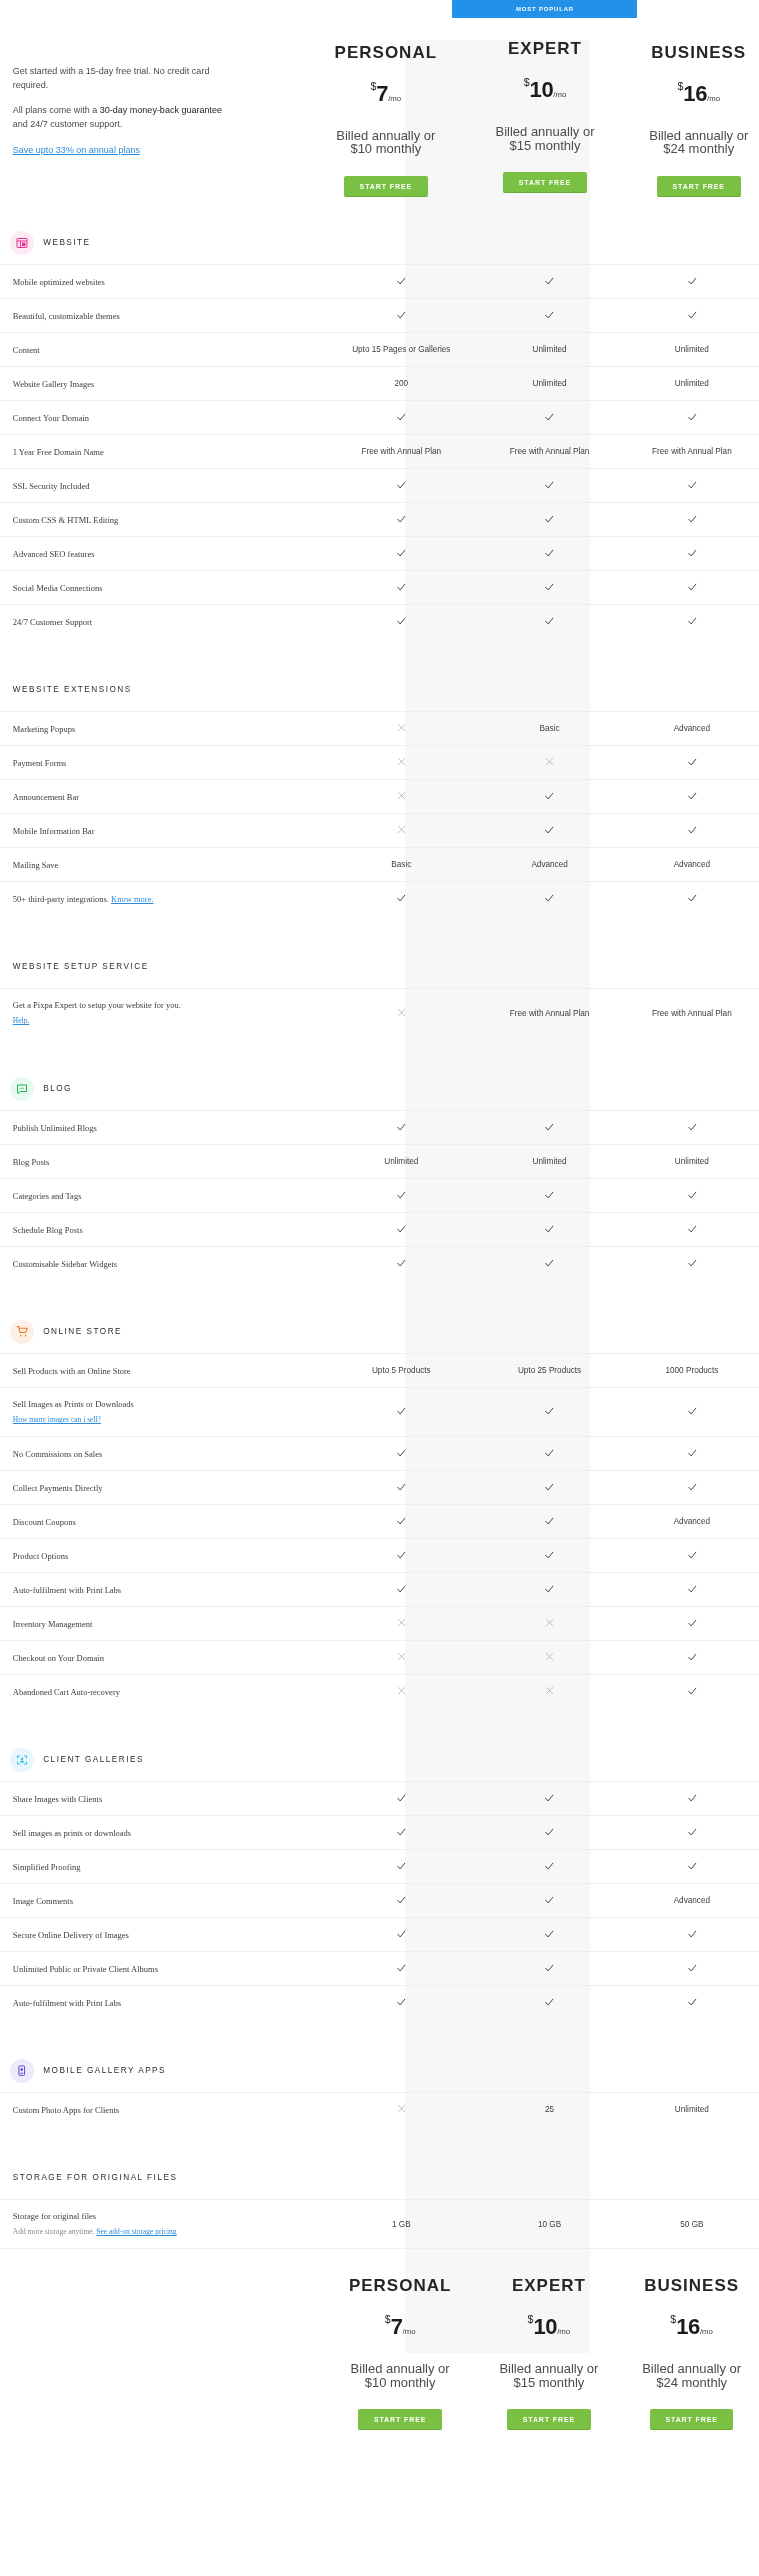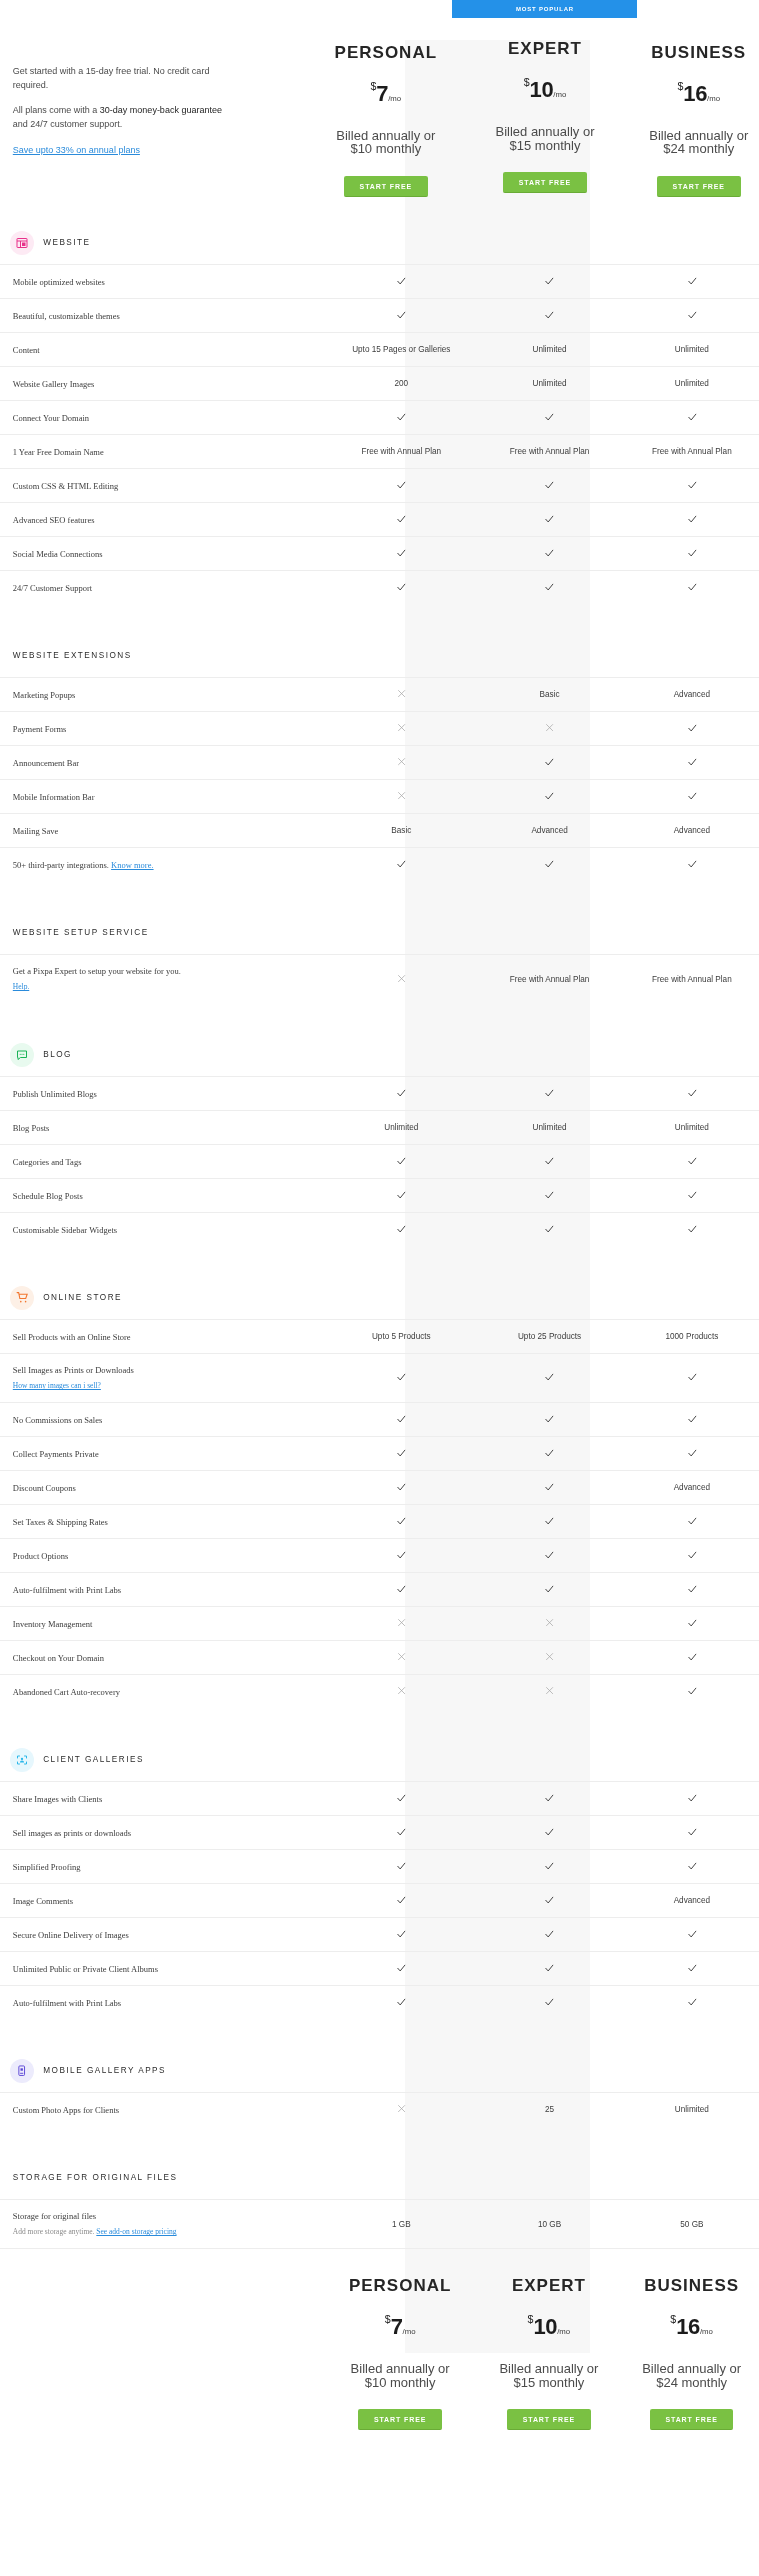--- a/index.html
+++ b/index.html
@@ -278,20 +278,32 @@
                 <polyline points="4,12 9.5,18 20,5"></polyline>
               </svg></span></div>
         </div>
         <div class="row frow">
           <div class="c-label"><span>1 Year Free Domain Name</span></div>
           <div class="c-plan">Free with Annual Plan</div>
           <div class="c-plan">Free with Annual Plan</div>
           <div class="c-plan last">Free with Annual Plan</div>
         </div>
         <div class="row frow">
+          <div class="c-label"><span>SSL Security Included</span></div>
+          <div class="c-plan"><span class="tick"><svg width="10.6" height="10.6" viewBox="0 0 24 24" fill="none" stroke="#2d2d2d" stroke-width="2" stroke-linecap="round" stroke-linejoin="round">
+                <polyline points="4,12 9.5,18 20,5"></polyline>
+              </svg></span></div>
+          <div class="c-plan"><span class="tick"><svg width="10.6" height="10.6" viewBox="0 0 24 24" fill="none" stroke="#2d2d2d" stroke-width="2" stroke-linecap="round" stroke-linejoin="round">
+                <polyline points="4,12 9.5,18 20,5"></polyline>
+              </svg></span></div>
+          <div class="c-plan last"><span class="tick"><svg width="10.6" height="10.6" viewBox="0 0 24 24" fill="none" stroke="#2d2d2d" stroke-width="2" stroke-linecap="round" stroke-linejoin="round">
+                <polyline points="4,12 9.5,18 20,5"></polyline>
+              </svg></span></div>
+        </div>
+        <div class="row frow">
           <div class="c-label"><span>Custom CSS &amp; HTML Editing</span></div>
           <div class="c-plan"><span class="tick"><svg width="10.6" height="10.6" viewBox="0 0 24 24" fill="none" stroke="#2d2d2d" stroke-width="2" stroke-linecap="round" stroke-linejoin="round">
                 <polyline points="4,12 9.5,18 20,5"></polyline>
               </svg></span></div>
           <div class="c-plan"><span class="tick"><svg width="10.6" height="10.6" viewBox="0 0 24 24" fill="none" stroke="#2d2d2d" stroke-width="2" stroke-linecap="round" stroke-linejoin="round">
                 <polyline points="4,12 9.5,18 20,5"></polyline>
               </svg></span></div>
           <div class="c-plan last"><span class="tick"><svg width="10.6" height="10.6" viewBox="0 0 24 24" fill="none" stroke="#2d2d2d" stroke-width="2" stroke-linecap="round" stroke-linejoin="round">
                 <polyline points="4,12 9.5,18 20,5"></polyline>
               </svg></span></div>
@@ -517,52 +529,40 @@
                 <polyline points="4,12 9.5,18 20,5"></polyline>
               </svg></span></div>
           <div class="c-plan"><span class="tick"><svg width="10.6" height="10.6" viewBox="0 0 24 24" fill="none" stroke="#2d2d2d" stroke-width="2" stroke-linecap="round" stroke-linejoin="round">
                 <polyline points="4,12 9.5,18 20,5"></polyline>
               </svg></span></div>
           <div class="c-plan last"><span class="tick"><svg width="10.6" height="10.6" viewBox="0 0 24 24" fill="none" stroke="#2d2d2d" stroke-width="2" stroke-linecap="round" stroke-linejoin="round">
                 <polyline points="4,12 9.5,18 20,5"></polyline>
               </svg></span></div>
         </div>
         <div class="row frow">
-          <div class="c-label"><span>Collect Payments Private</span></div>
+          <div class="c-label"><span>Collect Payments Directly</span></div>
           <div class="c-plan"><span class="tick"><svg width="10.6" height="10.6" viewBox="0 0 24 24" fill="none" stroke="#2d2d2d" stroke-width="2" stroke-linecap="round" stroke-linejoin="round">
                 <polyline points="4,12 9.5,18 20,5"></polyline>
               </svg></span></div>
           <div class="c-plan"><span class="tick"><svg width="10.6" height="10.6" viewBox="0 0 24 24" fill="none" stroke="#2d2d2d" stroke-width="2" stroke-linecap="round" stroke-linejoin="round">
                 <polyline points="4,12 9.5,18 20,5"></polyline>
               </svg></span></div>
           <div class="c-plan last"><span class="tick"><svg width="10.6" height="10.6" viewBox="0 0 24 24" fill="none" stroke="#2d2d2d" stroke-width="2" stroke-linecap="round" stroke-linejoin="round">
                 <polyline points="4,12 9.5,18 20,5"></polyline>
               </svg></span></div>
         </div>
         <div class="row frow">
           <div class="c-label"><span>Discount Coupons</span></div>
           <div class="c-plan"><span class="tick"><svg width="10.6" height="10.6" viewBox="0 0 24 24" fill="none" stroke="#2d2d2d" stroke-width="2" stroke-linecap="round" stroke-linejoin="round">
                 <polyline points="4,12 9.5,18 20,5"></polyline>
               </svg></span></div>
           <div class="c-plan"><span class="tick"><svg width="10.6" height="10.6" viewBox="0 0 24 24" fill="none" stroke="#2d2d2d" stroke-width="2" stroke-linecap="round" stroke-linejoin="round">
                 <polyline points="4,12 9.5,18 20,5"></polyline>
               </svg></span></div>
           <div class="c-plan last">Advanced</div>
-        </div>
-        <div class="row frow">
-          <div class="c-label"><span>Set Taxes &amp; Shipping Rates</span></div>
-          <div class="c-plan"><span class="tick"><svg width="10.6" height="10.6" viewBox="0 0 24 24" fill="none" stroke="#2d2d2d" stroke-width="2" stroke-linecap="round" stroke-linejoin="round">
-                <polyline points="4,12 9.5,18 20,5"></polyline>
-              </svg></span></div>
-          <div class="c-plan"><span class="tick"><svg width="10.6" height="10.6" viewBox="0 0 24 24" fill="none" stroke="#2d2d2d" stroke-width="2" stroke-linecap="round" stroke-linejoin="round">
-                <polyline points="4,12 9.5,18 20,5"></polyline>
-              </svg></span></div>
-          <div class="c-plan last"><span class="tick"><svg width="10.6" height="10.6" viewBox="0 0 24 24" fill="none" stroke="#2d2d2d" stroke-width="2" stroke-linecap="round" stroke-linejoin="round">
-                <polyline points="4,12 9.5,18 20,5"></polyline>
-              </svg></span></div>
         </div>
         <div class="row frow">
           <div class="c-label"><span>Product Options</span></div>
           <div class="c-plan"><span class="tick"><svg width="10.6" height="10.6" viewBox="0 0 24 24" fill="none" stroke="#2d2d2d" stroke-width="2" stroke-linecap="round" stroke-linejoin="round">
                 <polyline points="4,12 9.5,18 20,5"></polyline>
               </svg></span></div>
           <div class="c-plan"><span class="tick"><svg width="10.6" height="10.6" viewBox="0 0 24 24" fill="none" stroke="#2d2d2d" stroke-width="2" stroke-linecap="round" stroke-linejoin="round">
                 <polyline points="4,12 9.5,18 20,5"></polyline>
               </svg></span></div>
           <div class="c-plan last"><span class="tick"><svg width="10.6" height="10.6" viewBox="0 0 24 24" fill="none" stroke="#2d2d2d" stroke-width="2" stroke-linecap="round" stroke-linejoin="round">

